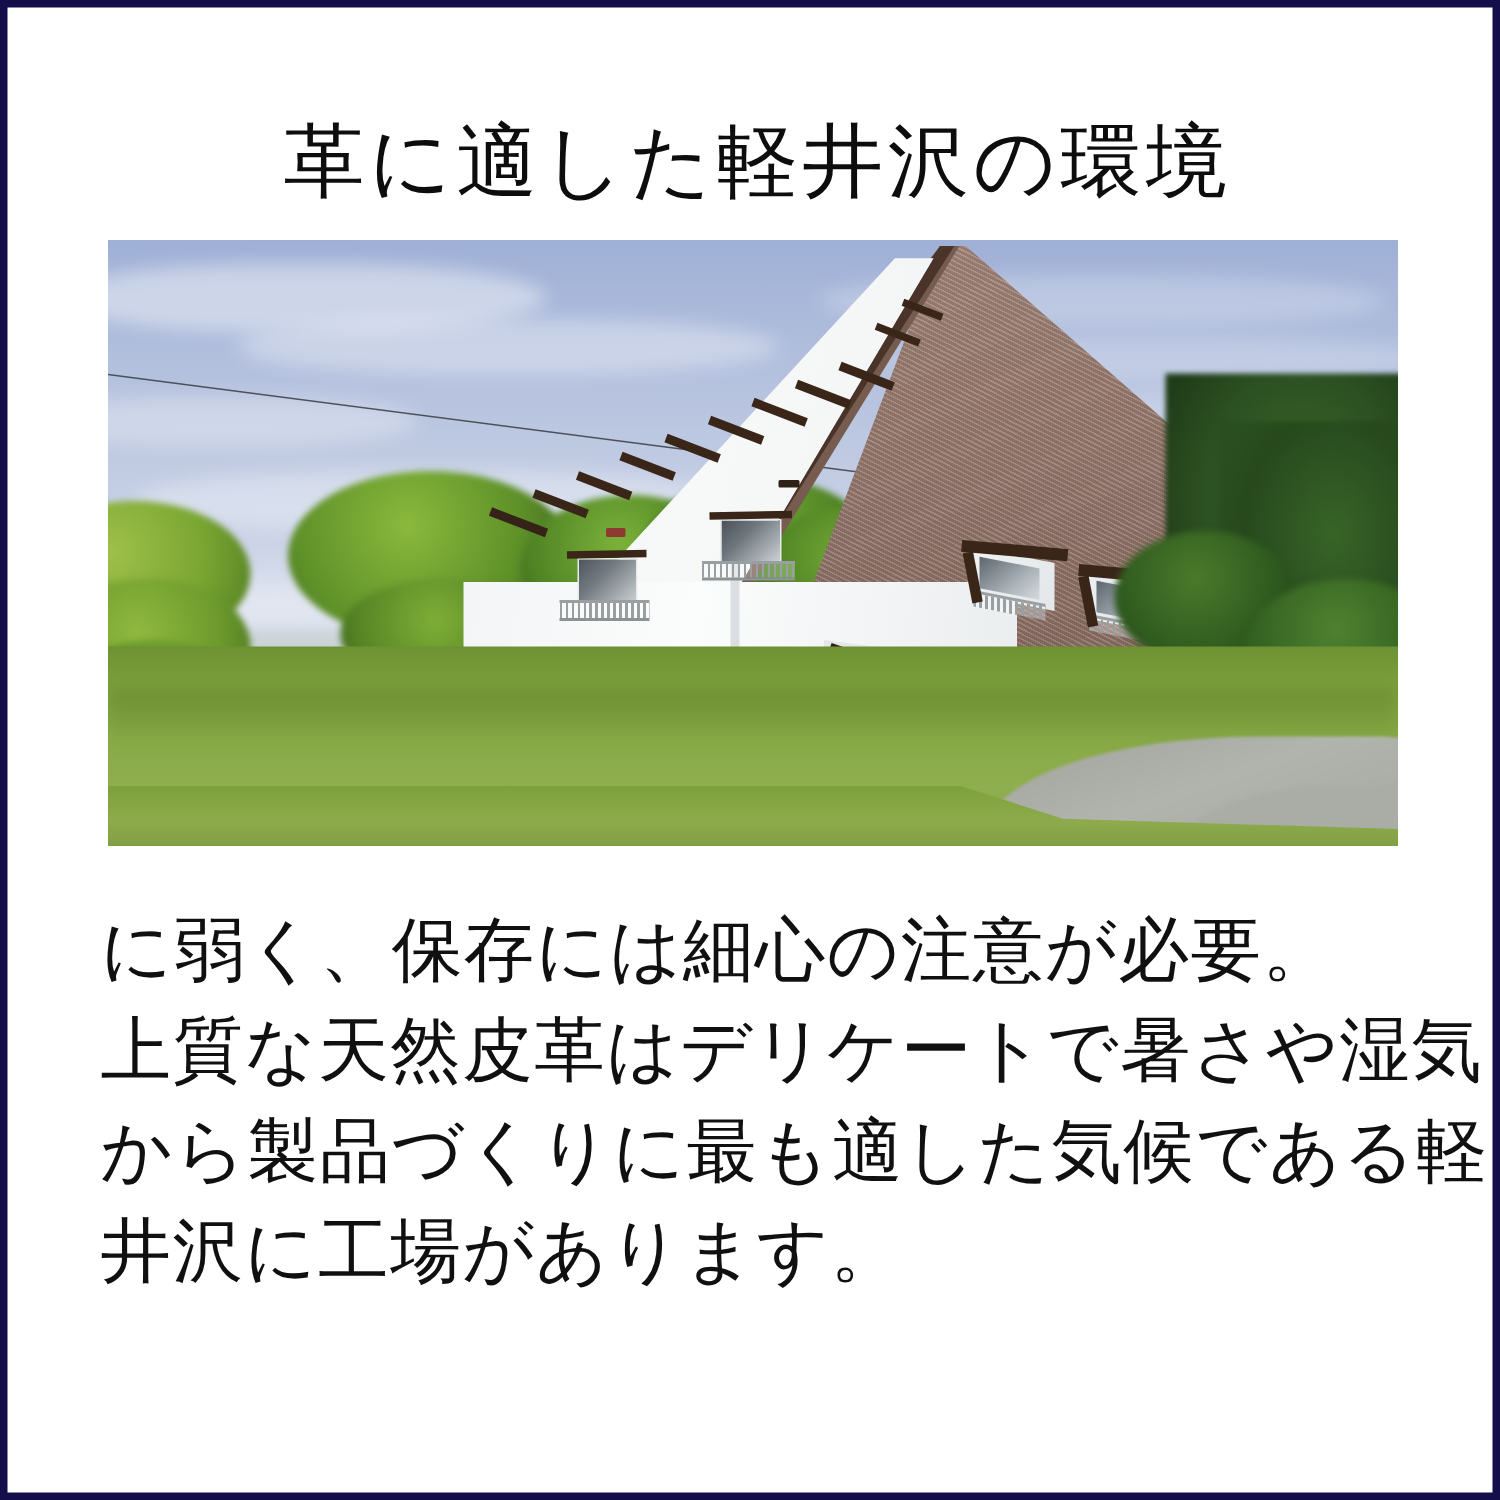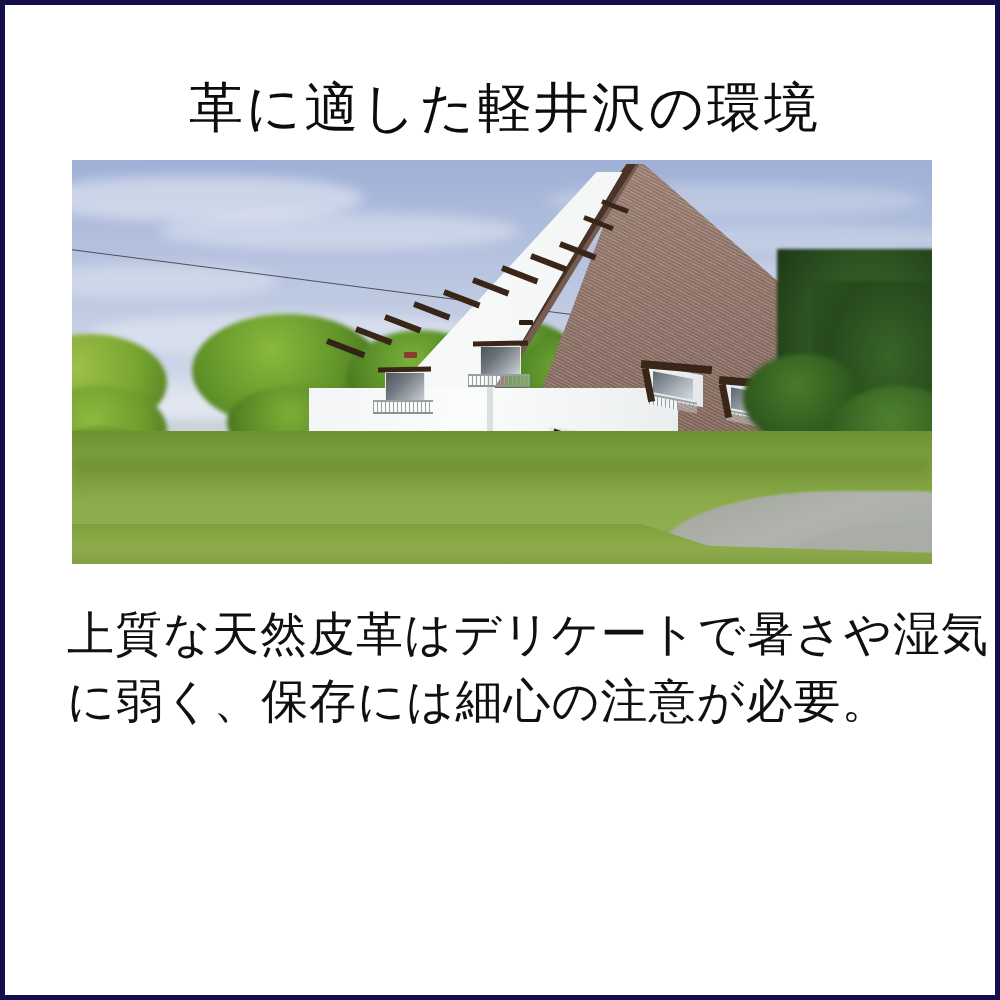--- a/index.html
+++ b/index.html
@@ -400,17 +400,19 @@
       <div class="path2"></div>
 
       <div style="
           position:absolute;left:0;bottom:0;width:100%;height:10%;
           background:linear-gradient(180deg,#7ea13c 0%, #8dab4b 60%, #819f44 100%);
           clip-path: polygon(0 0, 66% 0, 74% 55%, 100% 72%, 100% 100%, 0 100%);"></div>
     </div>
   </figure>
 
   <div id="body-text" style="color: rgb(16, 16, 16);">
+    <span class="ln">に弱く、保存には細心の注意が必要。</span>
     <span class="ln">上質な天然皮革はデリケートで暑さや湿気</span>
-    <span class="ln">に弱く、保存には細心の注意が必要。</span>
+    <span class="ln">から製品づくりに最も適した気候である軽</span>
+    <span class="ln">井沢に工場があります。</span>
   </div>
 
 </div>
 
 </body></html>

